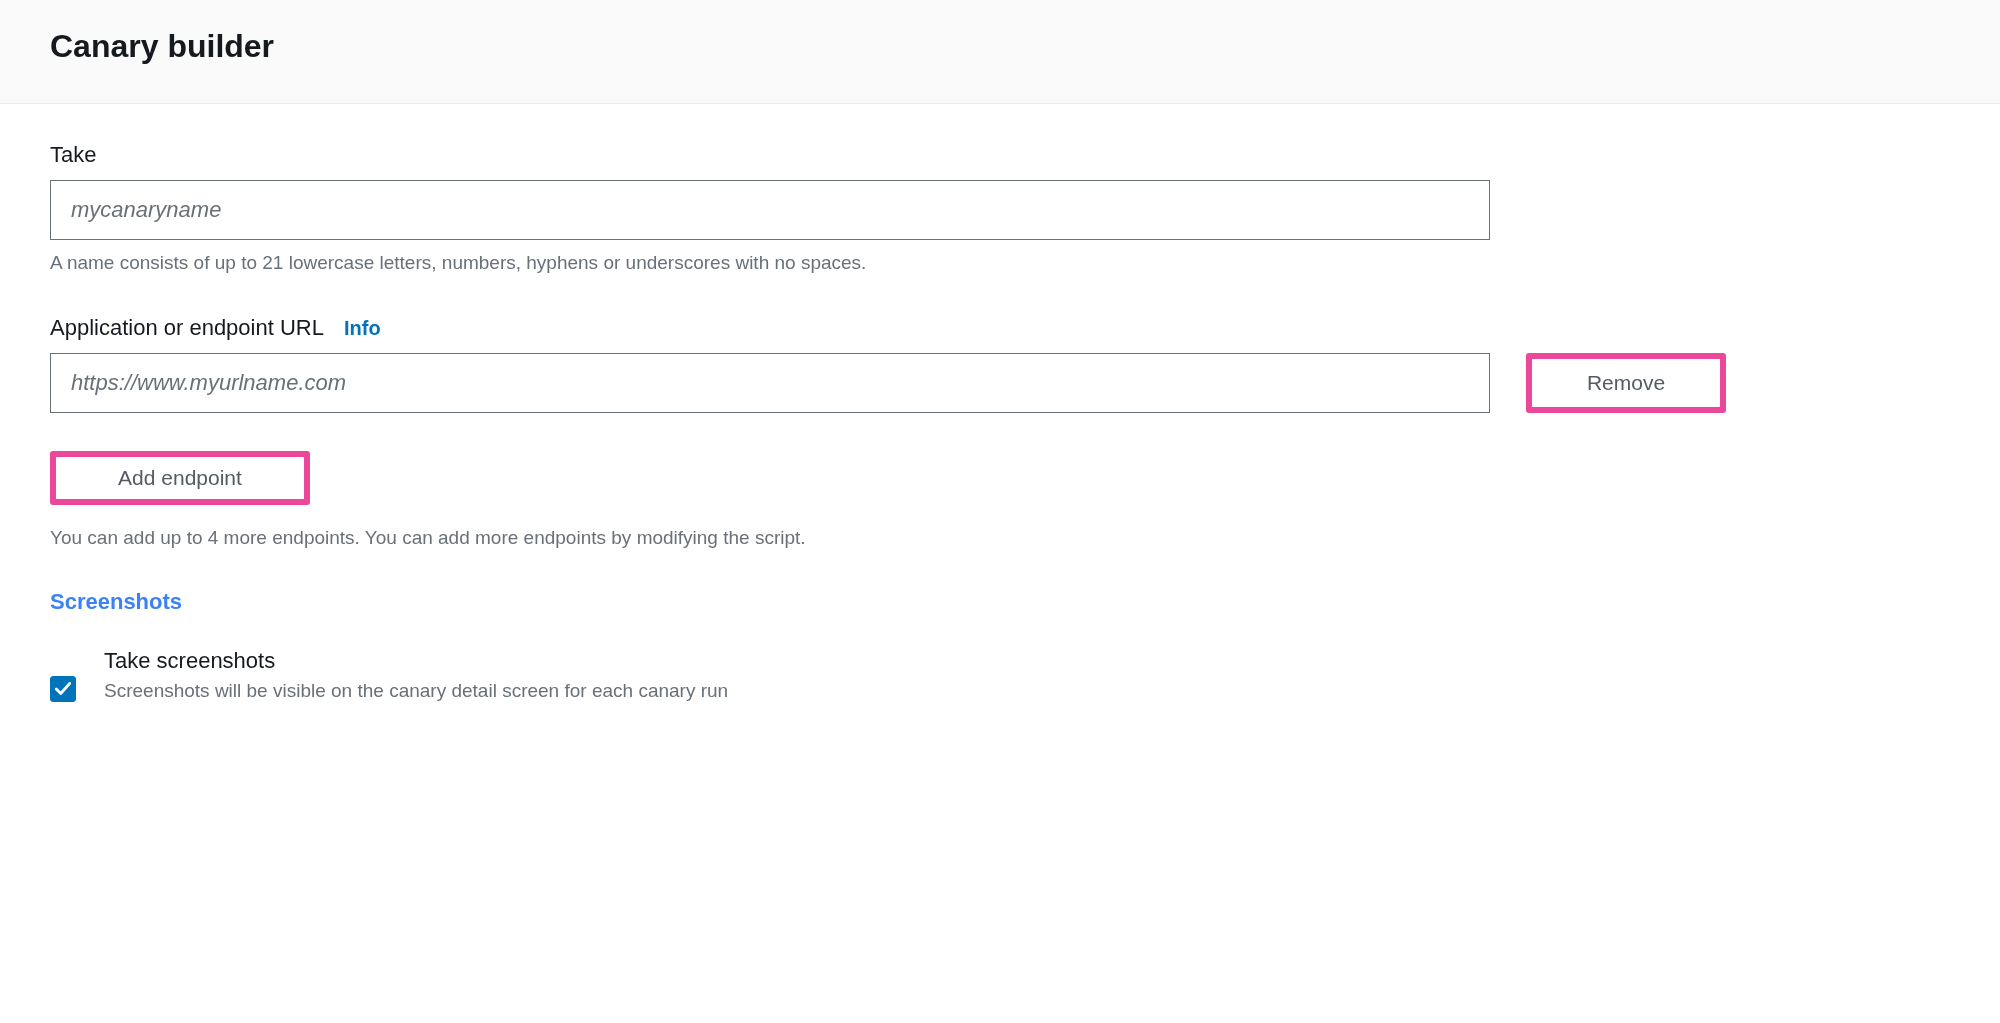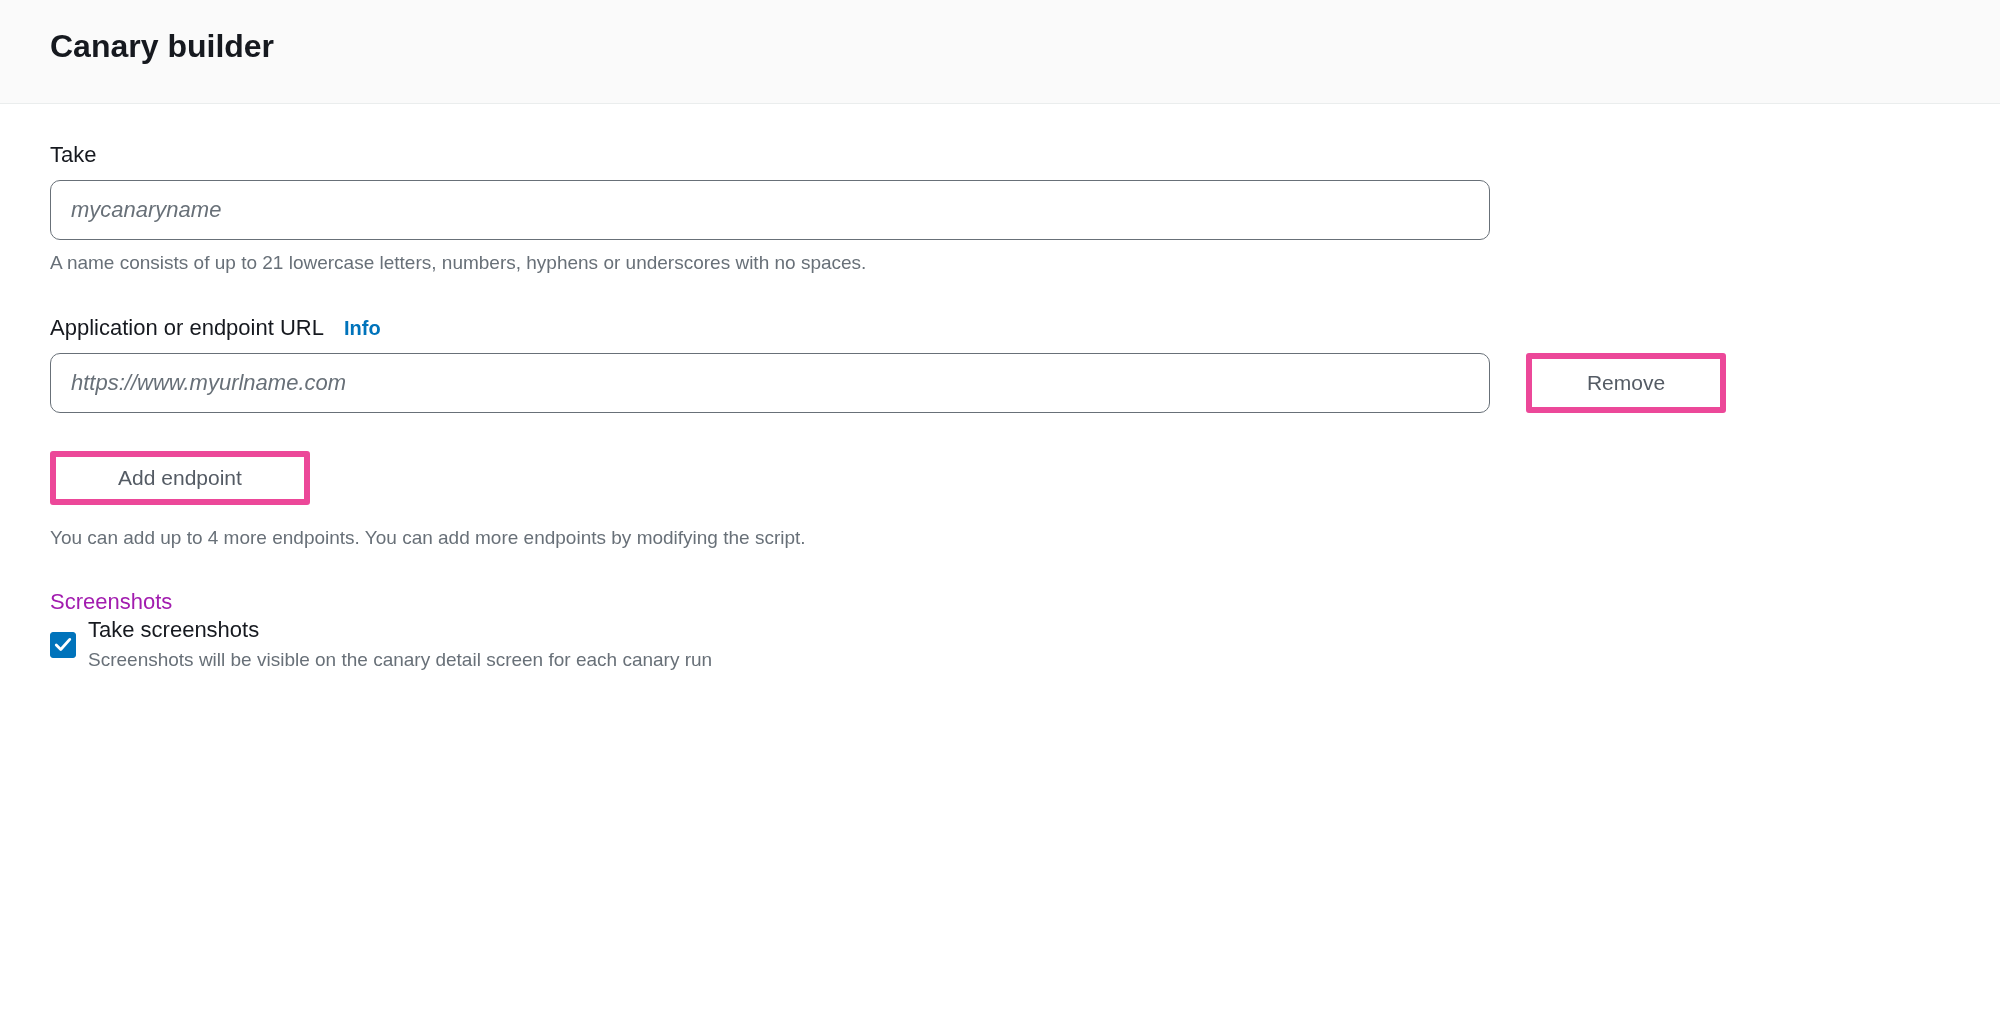--- a/index.html
+++ b/index.html
@@ -53,21 +53,21 @@
     }
     .text-input {
       width: 100%;
       max-width: 1440px;
       height: 60px;
       padding: 8px 20px;
       font-size: 22px;
       font-style: italic;
       color: #687078;
       border: 1px solid #687078;
-      border-radius: 10px;
+      border-radius: 0;
       background: #ffffff;
     }
     .text-input::placeholder {
       color: #687078;
       font-style: italic;
     }
     .helper-text {
       font-size: 19px;
       color: #687078;
       margin-top: 10px;
@@ -106,28 +106,28 @@
       margin-bottom: 10px;
     }
     .add-endpoint-group {
       margin-top: 38px;
     }
     .screenshots-group {
       margin-top: 38px;
     }
     .screenshots-heading {
       font-size: 22px;
-      font-weight: 400;
-      color: #a21caf;
-      margin-bottom: 2px;
+      font-weight: 700;
+      color: #3b82f6;
+      margin-bottom: 33px;
     }
     .checkbox-row {
       display: flex;
-      align-items: center;
-      gap: 12px;
+      align-items: flex-end;
+      gap: 28px;
     }
     .checkbox {
       width: 26px;
       height: 26px;
       background: #0073bb;
       border: 1px solid #0073bb;
       border-radius: 3px;
       display: flex;
       align-items: center;
       justify-content: center;

